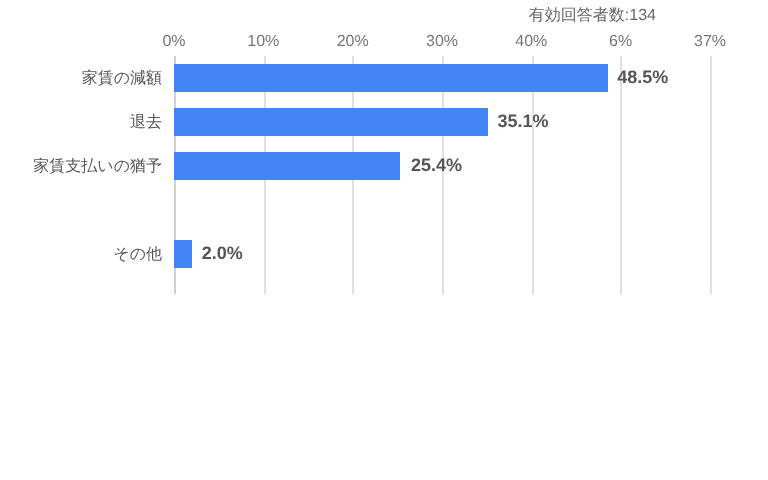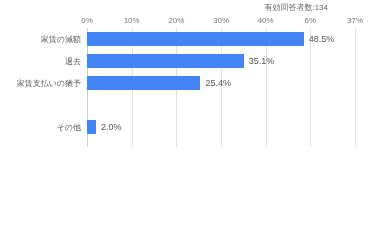--- a/index.html
+++ b/index.html
@@ -94,20 +94,21 @@
   }
   .bar-value {
     position: absolute;
     top: 50%;
     transform: translateY(-50%);
     font-size: 9px;
     line-height: 11px;
     color: #555555;
     white-space: nowrap;
     margin-left: 5px;
+    font-weight: bold;
   }
 </style>
 </head>
 <body>
 
 <div id="chart-root">
 
   <div class="resp-note">有効回答者数:134</div>
 
   <div class="plot" id="plot">

